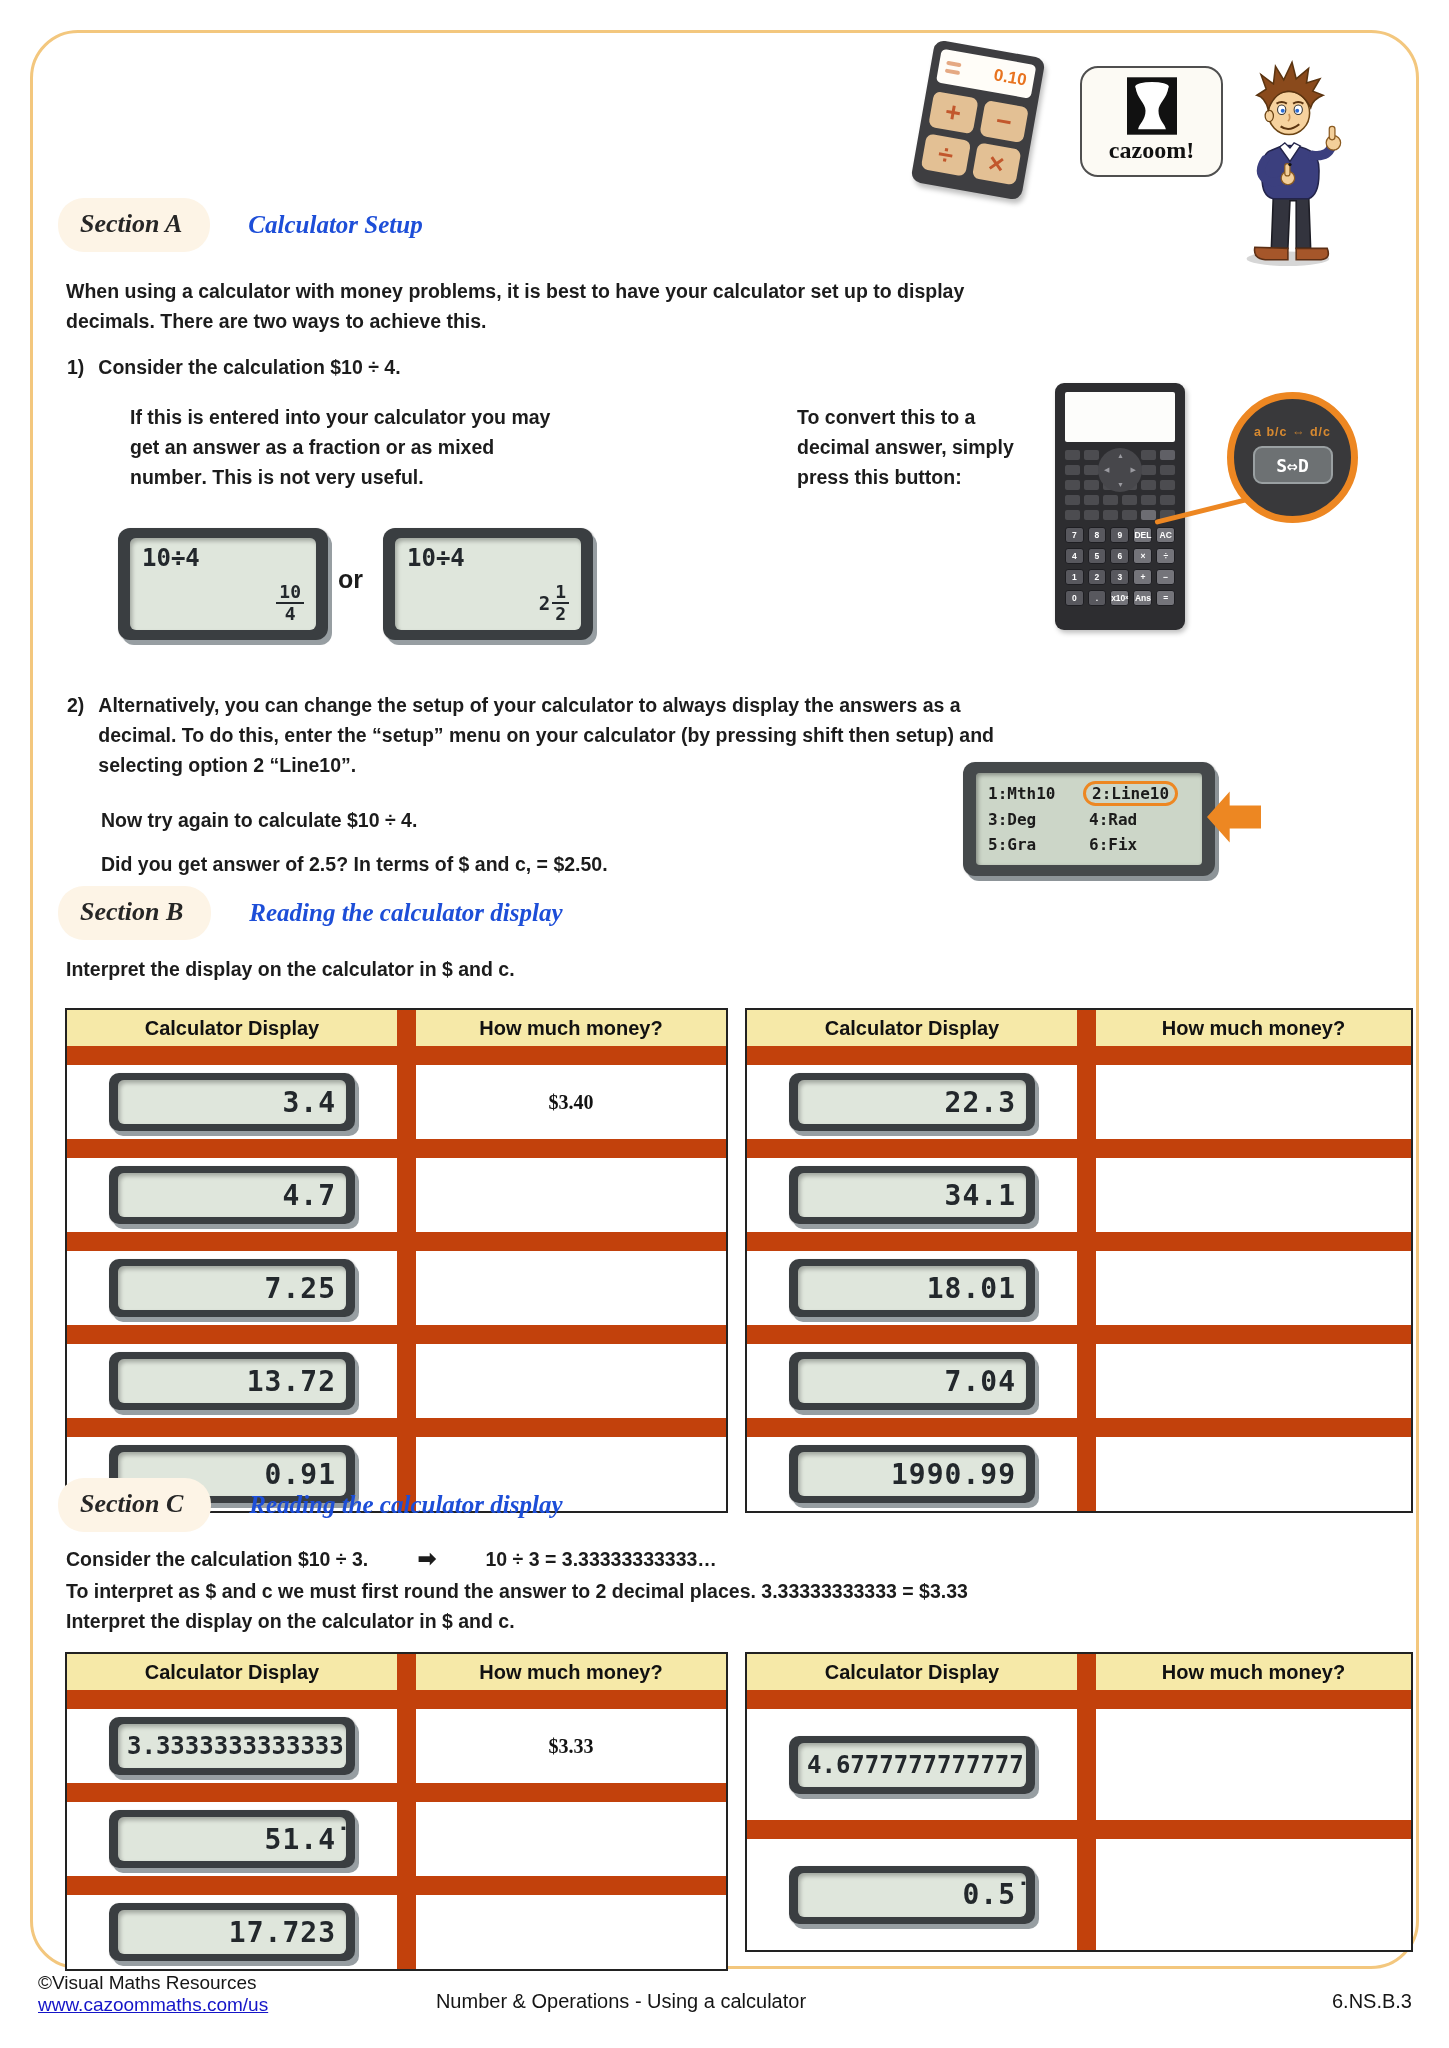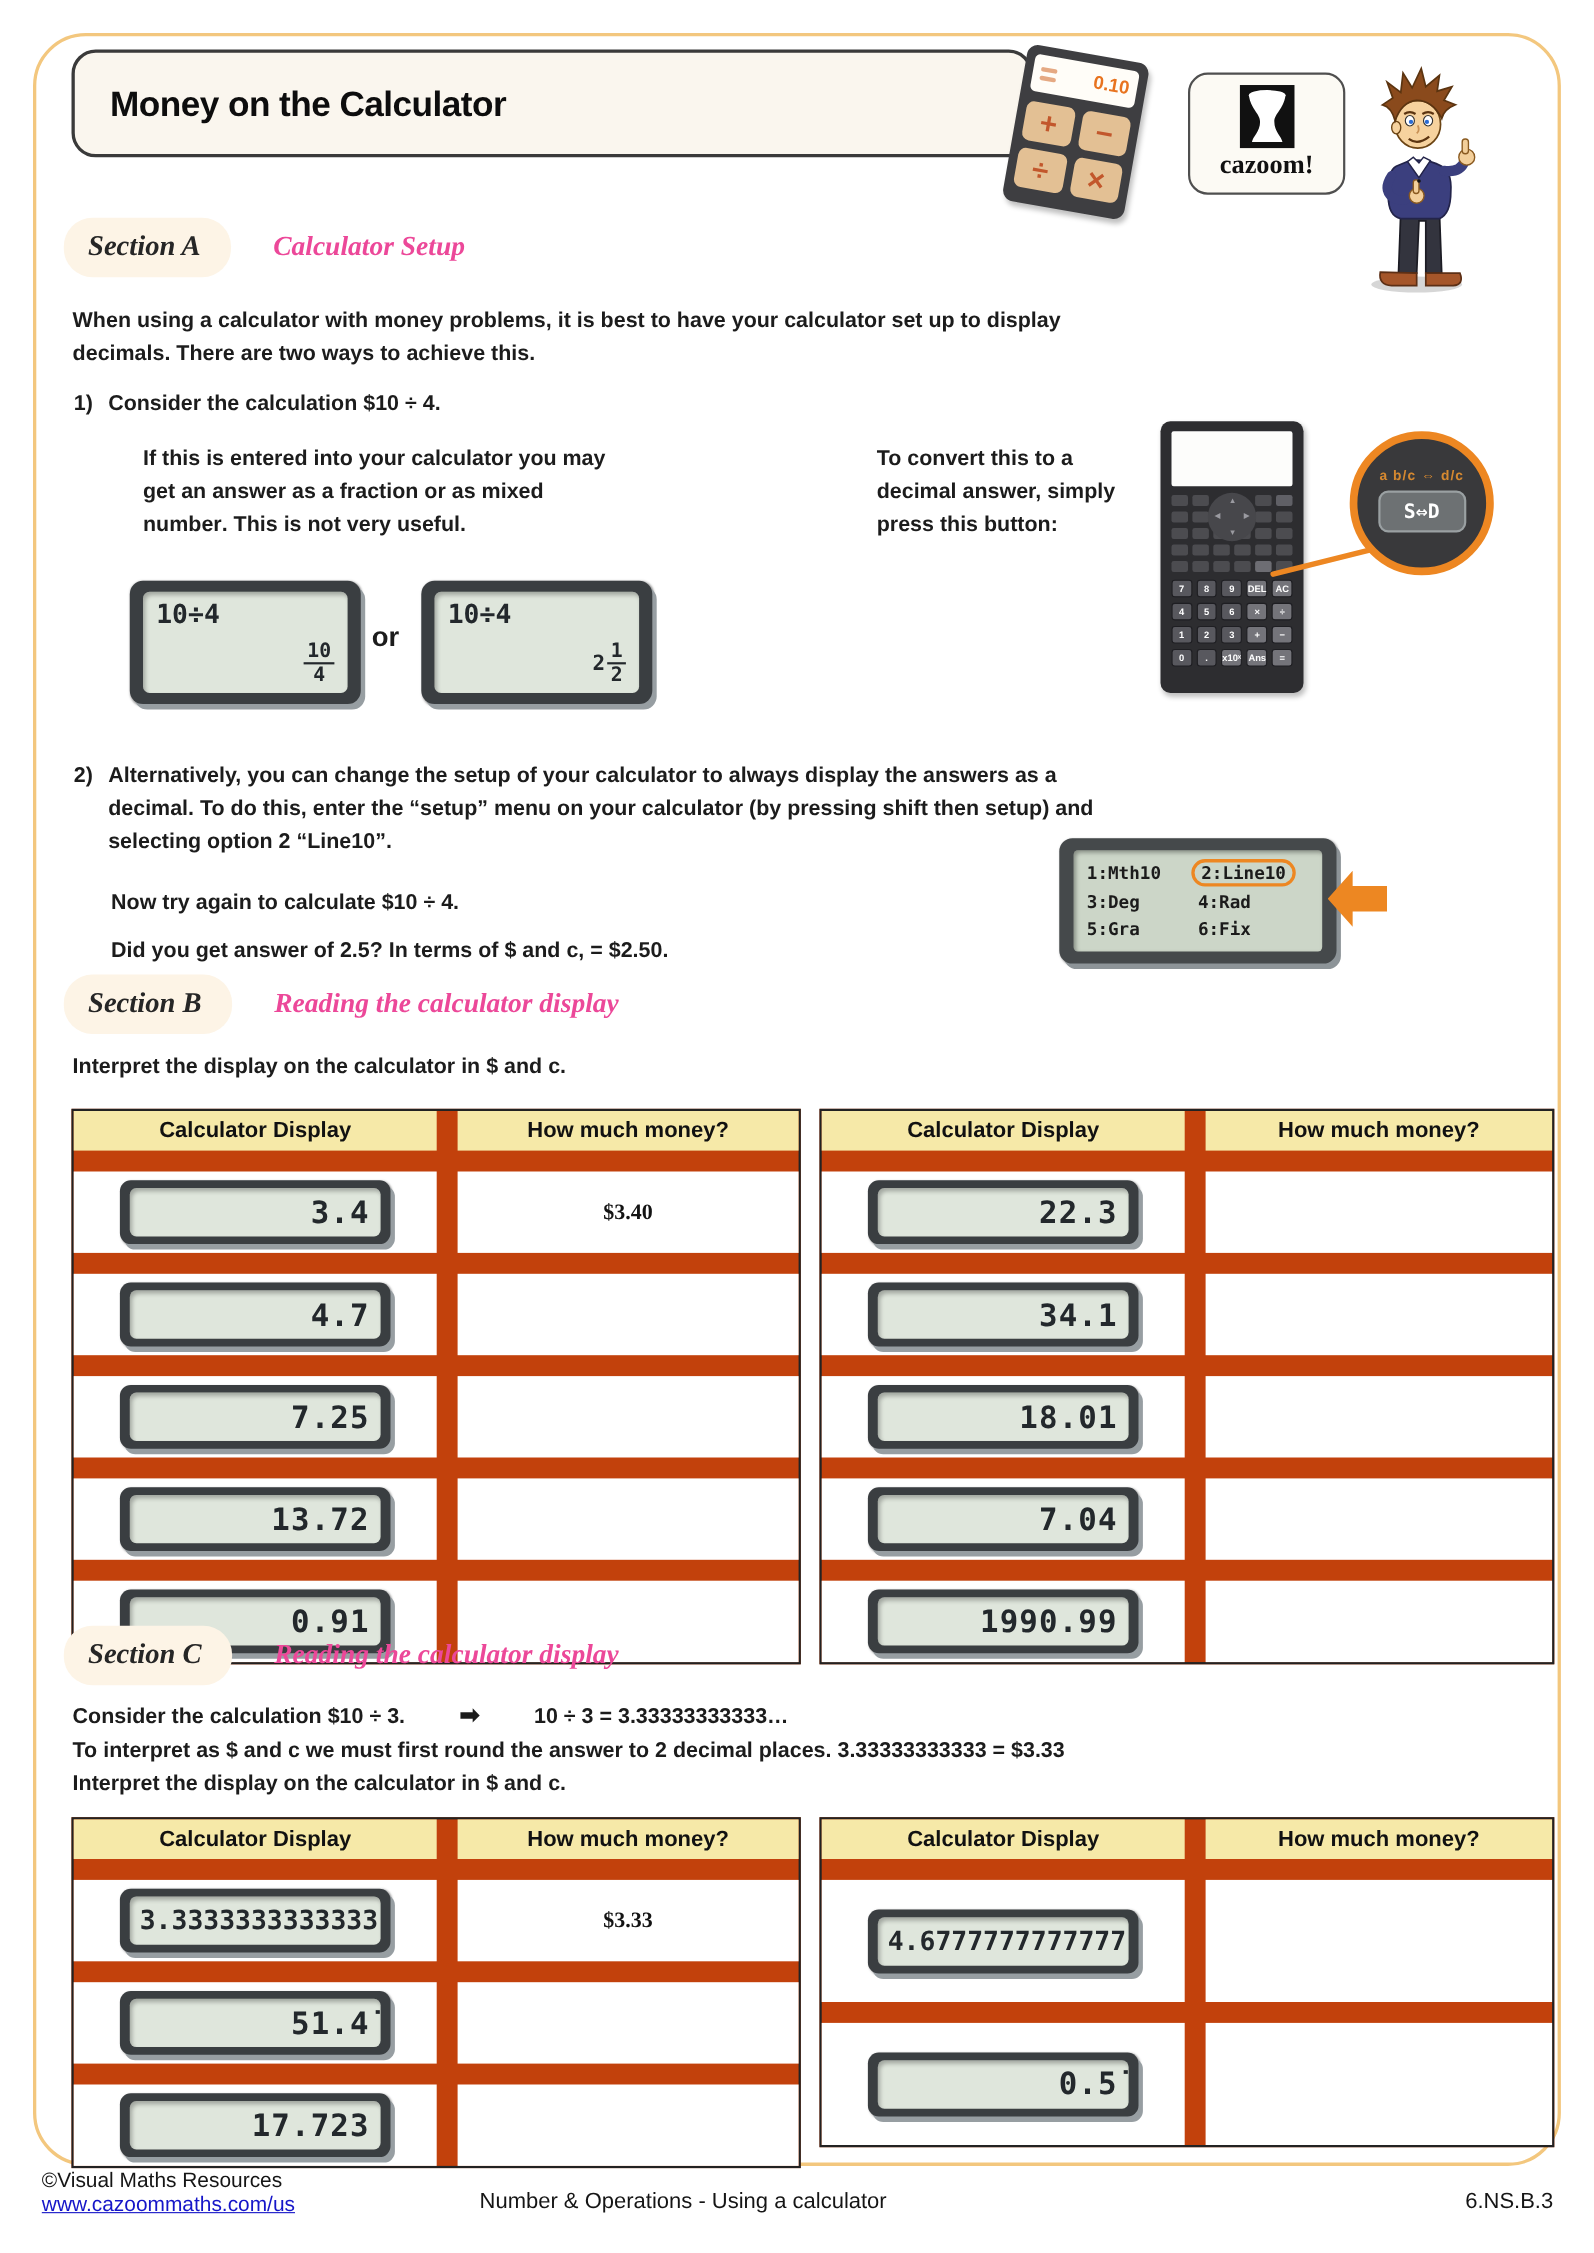--- a/index.html
+++ b/index.html
@@ -25,21 +25,21 @@
           display:flex;align-items:center;justify-content:center;}
   
   .logobox{position:absolute;left:1080px;top:66px;width:143px;height:111px;background:#fcfaf4;
            border:2.5px solid #4f4f4f;border-radius:18px;display:flex;flex-direction:column;
            align-items:center;padding-top:9px;box-sizing:border-box;}
   .logo-text{font-family:"Liberation Serif",serif;font-weight:bold;font-size:24px;color:#111;margin-top:2px;}
   
   .secrow{display:flex;align-items:center;gap:38px;}
   .pill{background:#fdf4e6;border-radius:26px;padding:11px 28px 13px 22px;
         font-family:"Liberation Serif",serif;font-style:italic;font-weight:bold;font-size:26px;color:#262626;}
-  .sechead{font-family:"Liberation Serif",serif;font-style:italic;font-weight:bold;font-size:25px;color:#ec4899;}
+  .sechead{font-family:"Liberation Serif",serif;font-style:italic;font-weight:bold;font-size:25px;color:#1d4ed8;}
   
   .t{font-size:19.5px;font-weight:bold;line-height:1.55;color:#1c1c1c;}
   .numrow{display:flex;gap:14px;}
   
   .lcd{background:#3a3e41;border-radius:10px;box-shadow:4px 5px 0 #979ea2,1px 1px 2px rgba(0,0,0,.4);
        padding:7px 9px;box-sizing:border-box;}
   .lcd-screen{background:#dfe6dc;border-radius:6px;width:100%;height:100%;display:flex;align-items:center;
               justify-content:flex-end;padding:0 10px;box-sizing:border-box;
               box-shadow:inset 2px 3px 4px rgba(0,0,0,.28);}
   .lcd-text{font-family:"DejaVu Sans Mono",monospace;font-weight:bold;font-size:28px;color:#23282c;letter-spacing:1px;}
@@ -103,23 +103,20 @@
   .foot{font-size:19px;color:#151515;}
   .foot-link{color:#1515c8;text-decoration:underline;}
   .arrow-glyph{font-size:22px;}
 </style>
 </head>
 <body>
 
 <div class="page">
   <div class="frame"></div>
 
-  <div class="title-box">
-    <div class="title-text">Money on the Calculator</div>
-  </div>
 
   <div class="calcicon">
     <div class="ci-display">
       <span class="ci-dashes">
           <i></i>
           <i></i>
         </span>
       <span class="ci-val">0.10</span>
     </div>
     <div class="ci-keys">

